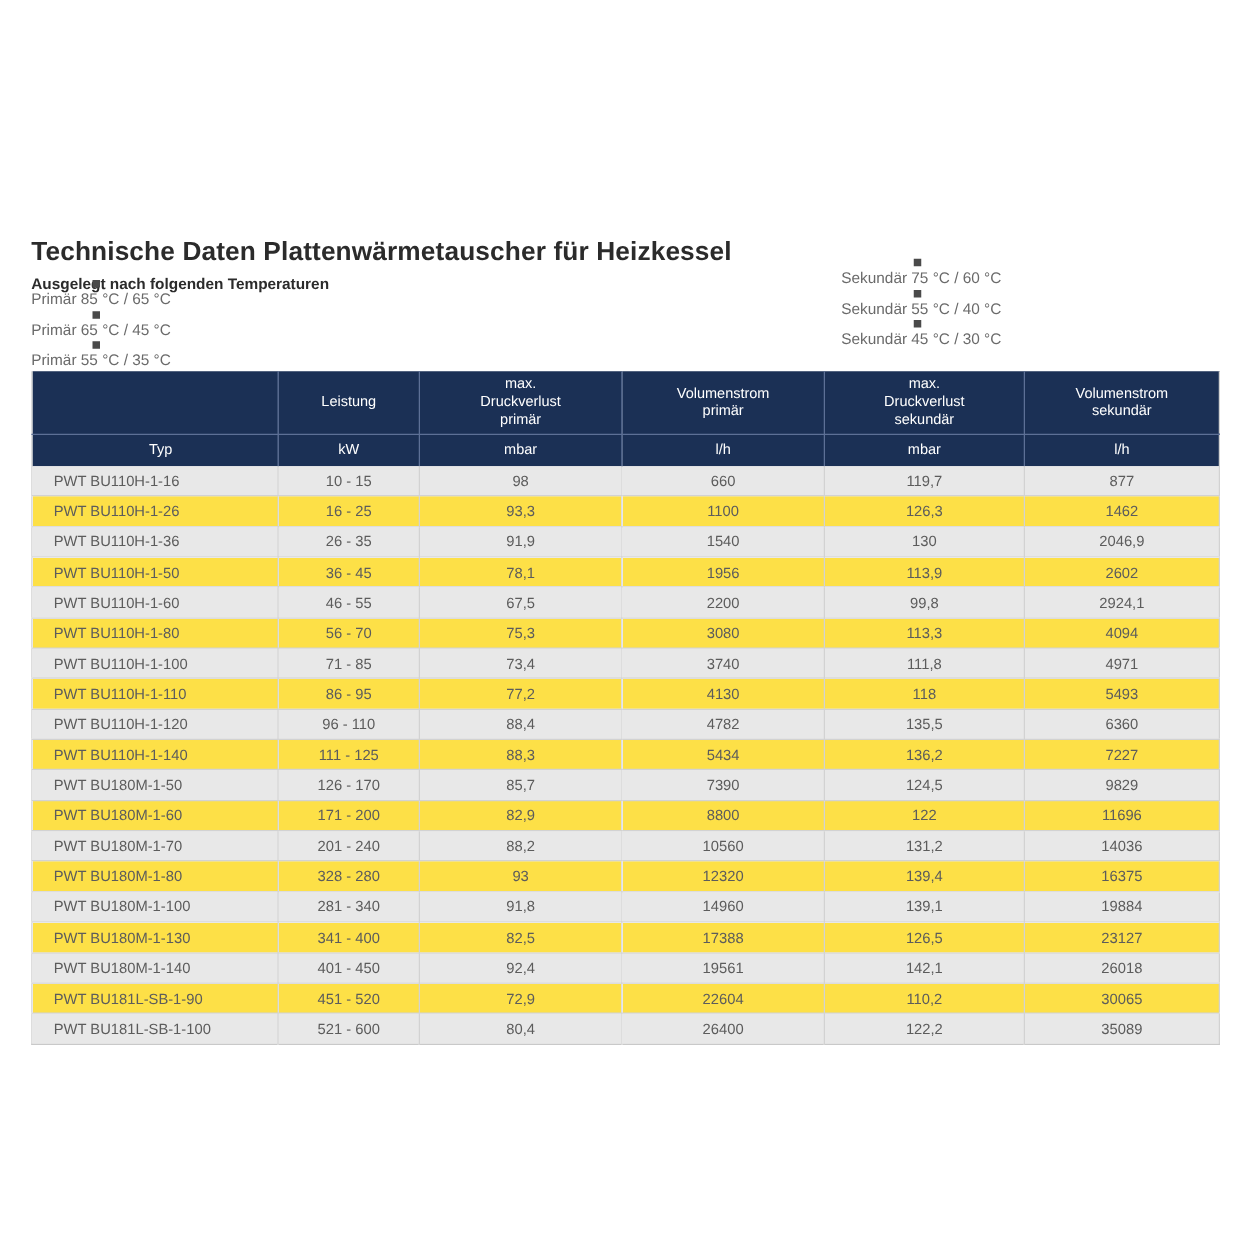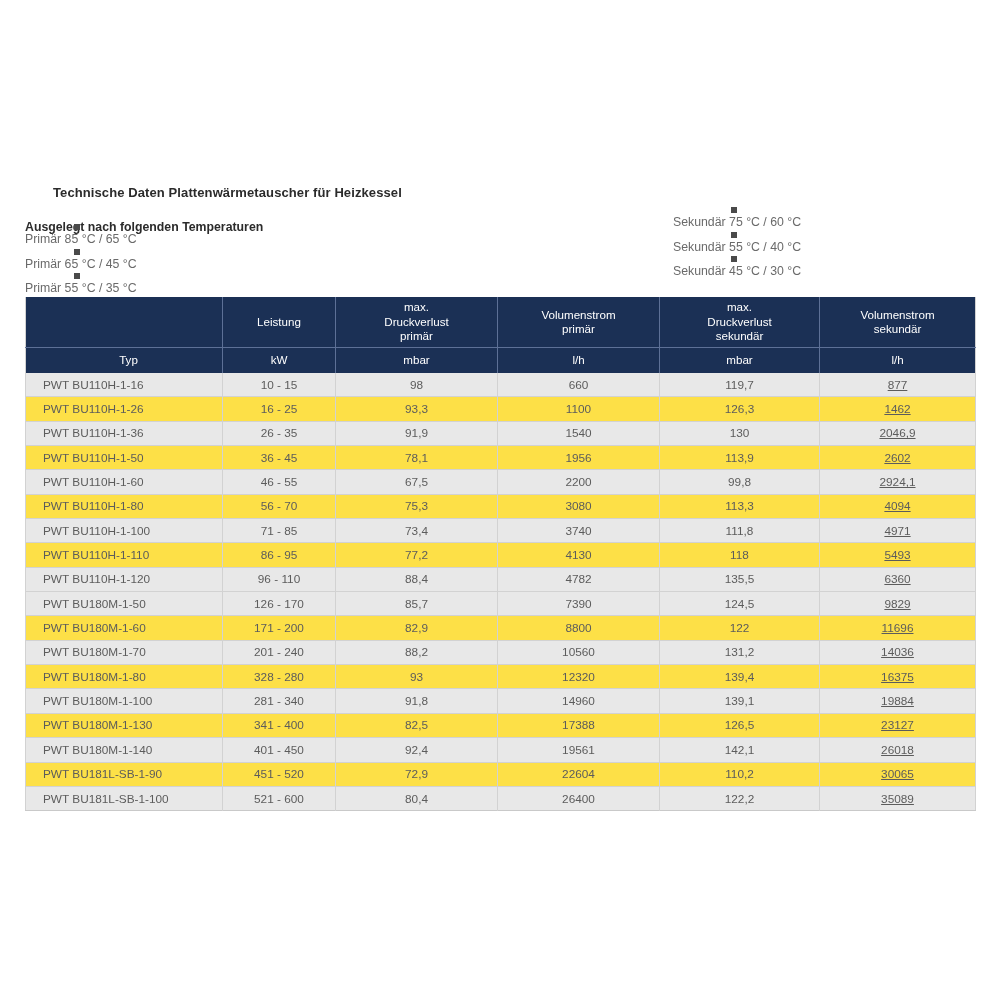--- a/index.html
+++ b/index.html
@@ -20,25 +20,24 @@
     position: relative;
     width: 1000px;
     height: 1000px;
   }
 
   
   .title {
     position: absolute;
     left: 25px;
     top: 176px;
-    font-size: 13px;
+    font-size: 21px;
     color: #2b2b2b;
     letter-spacing: 0.1px;
     white-space: nowrap;
-    margin-left: 28px;
   }
 
   .subtitle {
     position: absolute;
     left: 25px;
     top: 207px;
     font-size: 12.3px;
     font-weight: bold;
     color: #2b2b2b;
     white-space: nowrap;
@@ -125,21 +124,21 @@
     font-size: 11.8px;
     color: #5c5c5c;
     text-align: center;
     height: 23.35px;
     padding: 0;
     border-right: 1px solid #d2d2d2;
     border-bottom: 1px solid #d2d2d2;
     overflow: hidden;
     white-space: nowrap;
   }
-  tbody td:last-child { border-right: none; text-decoration: underline; }
+  tbody td:last-child { border-right: none; }
   tbody td.typ {
     text-align: left;
     padding-left: 17px;
   }
   tbody tr.odd  td { background: #e8e8e8; }
   tbody tr.even td { background: #fde047; }
   tbody tr:last-child td { border-bottom: none; margin-top: 21px; }
 
   table.data {
     border-left: 1px solid #d2d2d2;
@@ -279,20 +278,28 @@
             <td>5493</td>
           </tr>
           <tr class="odd">
             <td class="typ">PWT BU110H-1-120</td>
             <td>96 - 110</td>
             <td>88,4</td>
             <td>4782</td>
             <td>135,5</td>
             <td>6360</td>
           </tr>
+          <tr class="even">
+            <td class="typ">PWT BU110H-1-140</td>
+            <td>111 - 125</td>
+            <td>88,3</td>
+            <td>5434</td>
+            <td>136,2</td>
+            <td>7227</td>
+          </tr>
           <tr class="odd">
             <td class="typ">PWT BU180M-1-50</td>
             <td>126 - 170</td>
             <td>85,7</td>
             <td>7390</td>
             <td>124,5</td>
             <td>9829</td>
           </tr>
           <tr class="even">
             <td class="typ">PWT BU180M-1-60</td>

